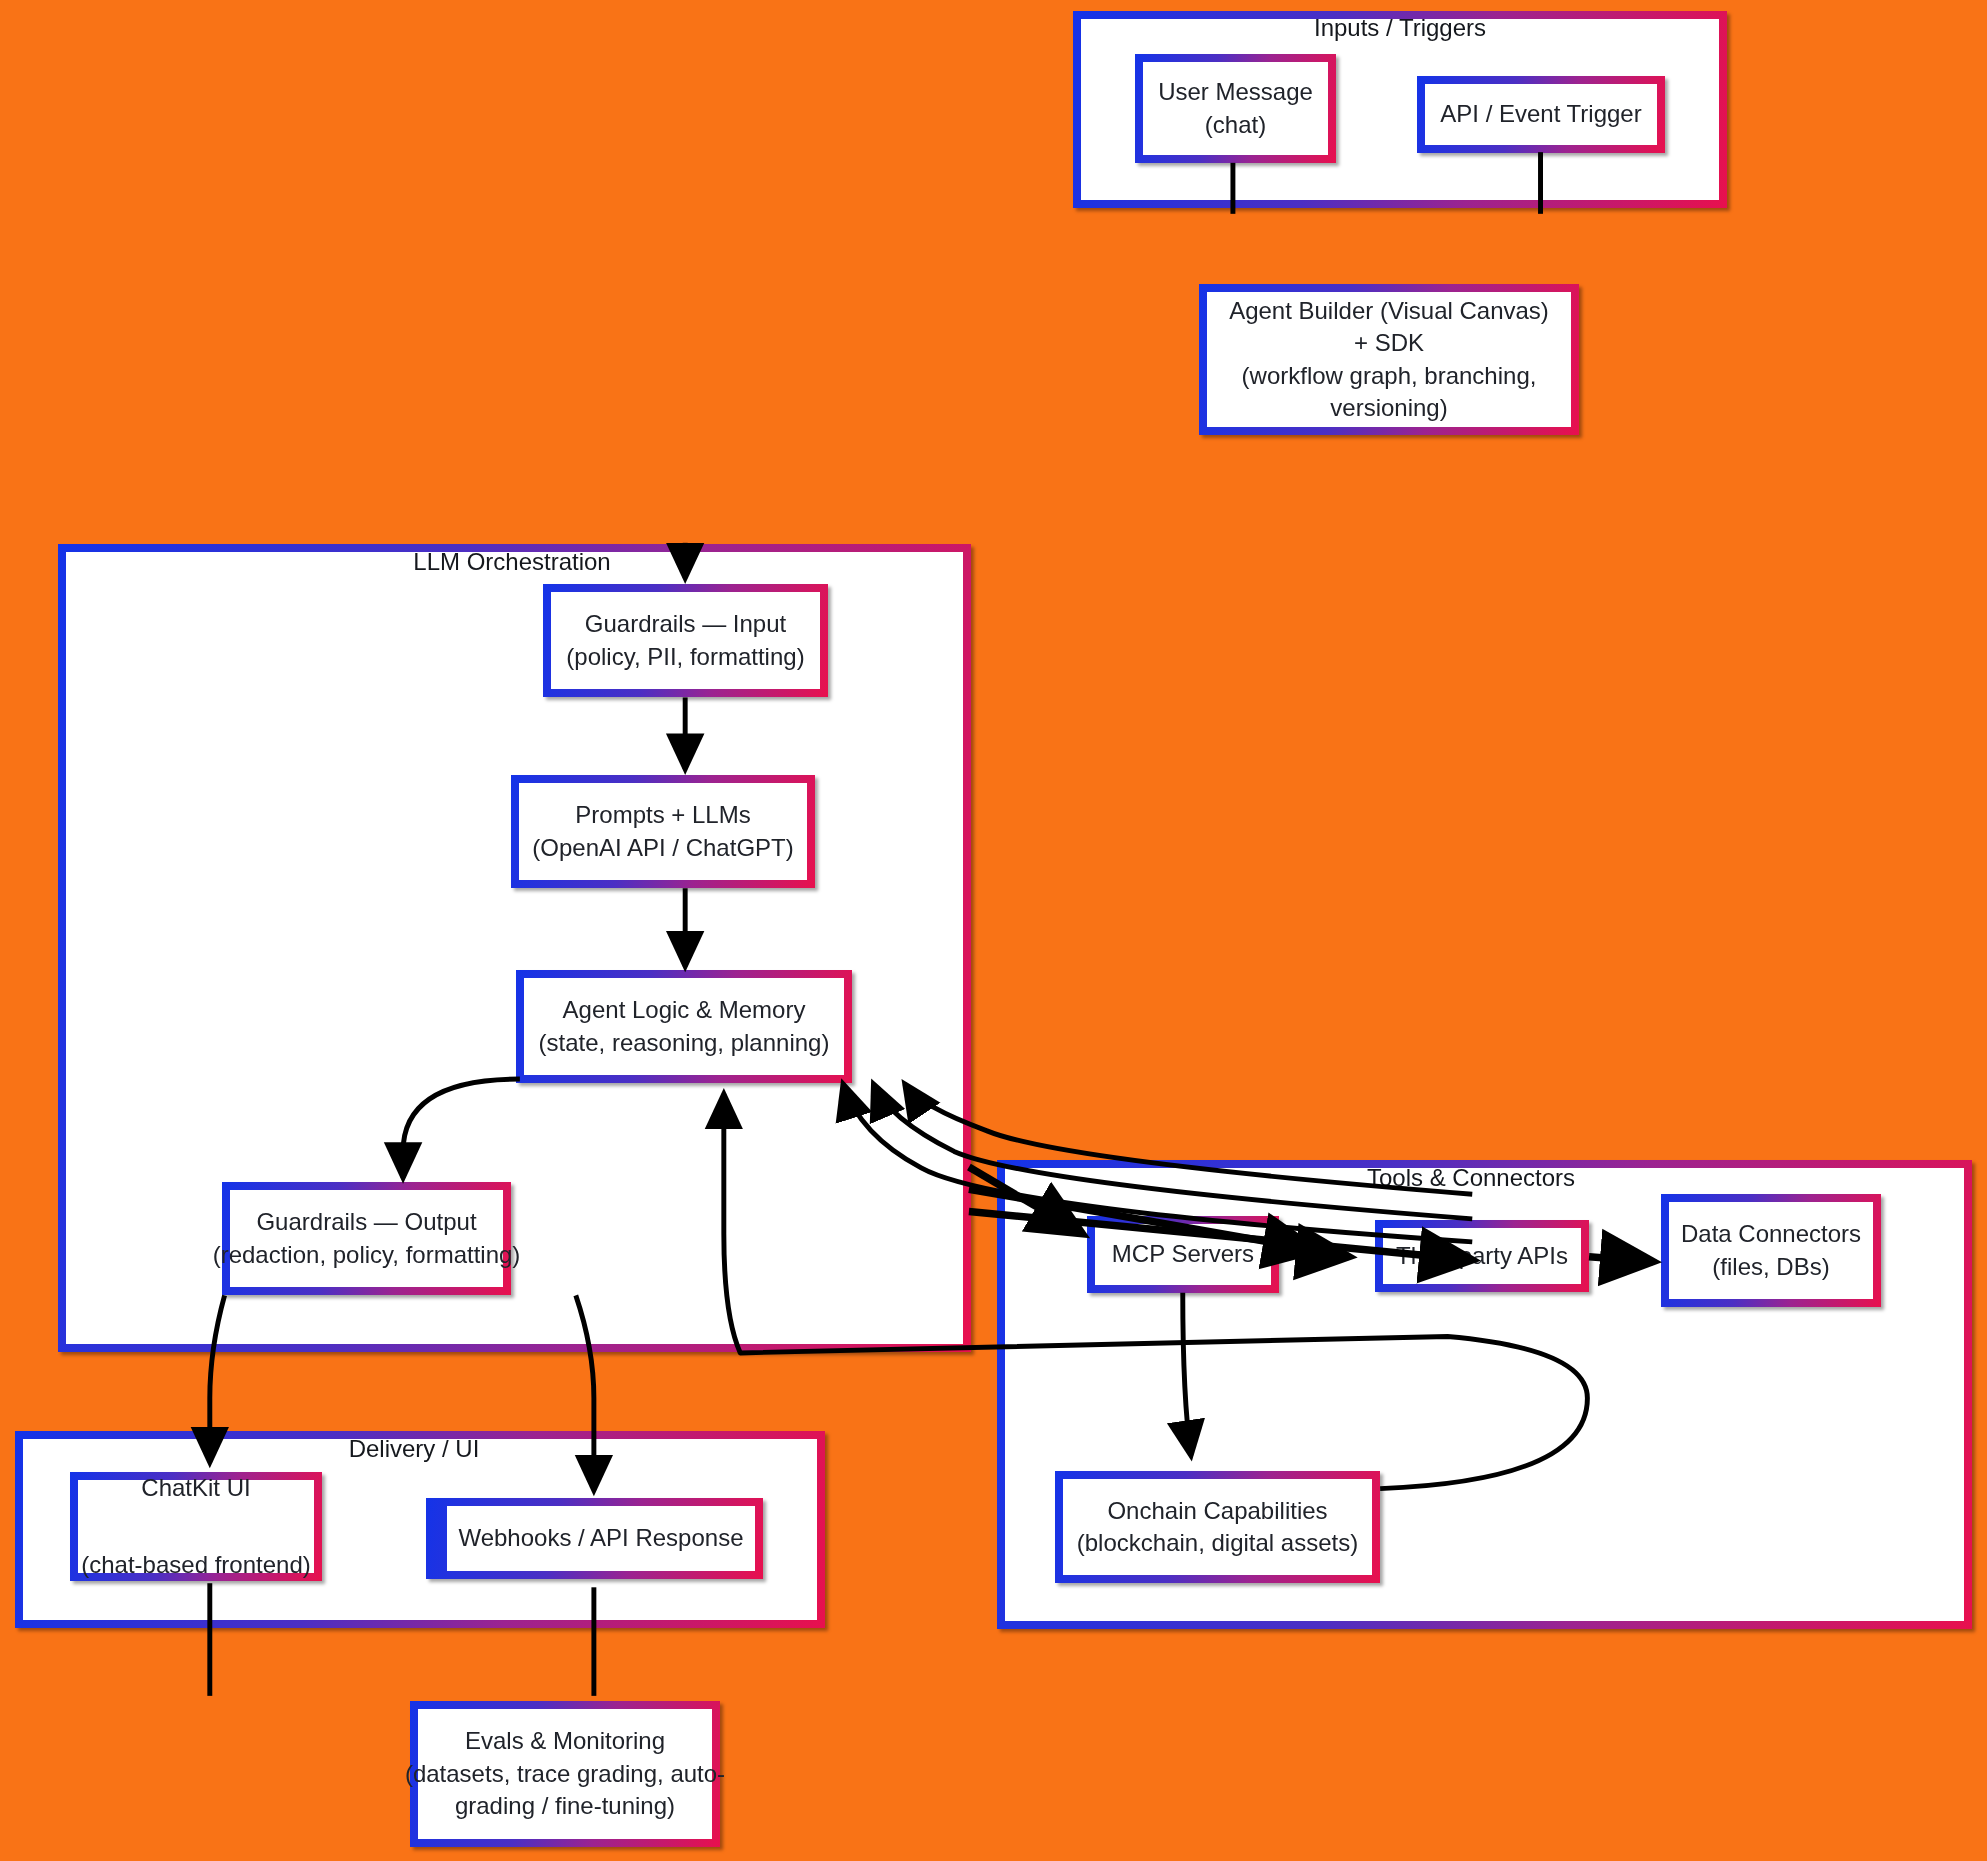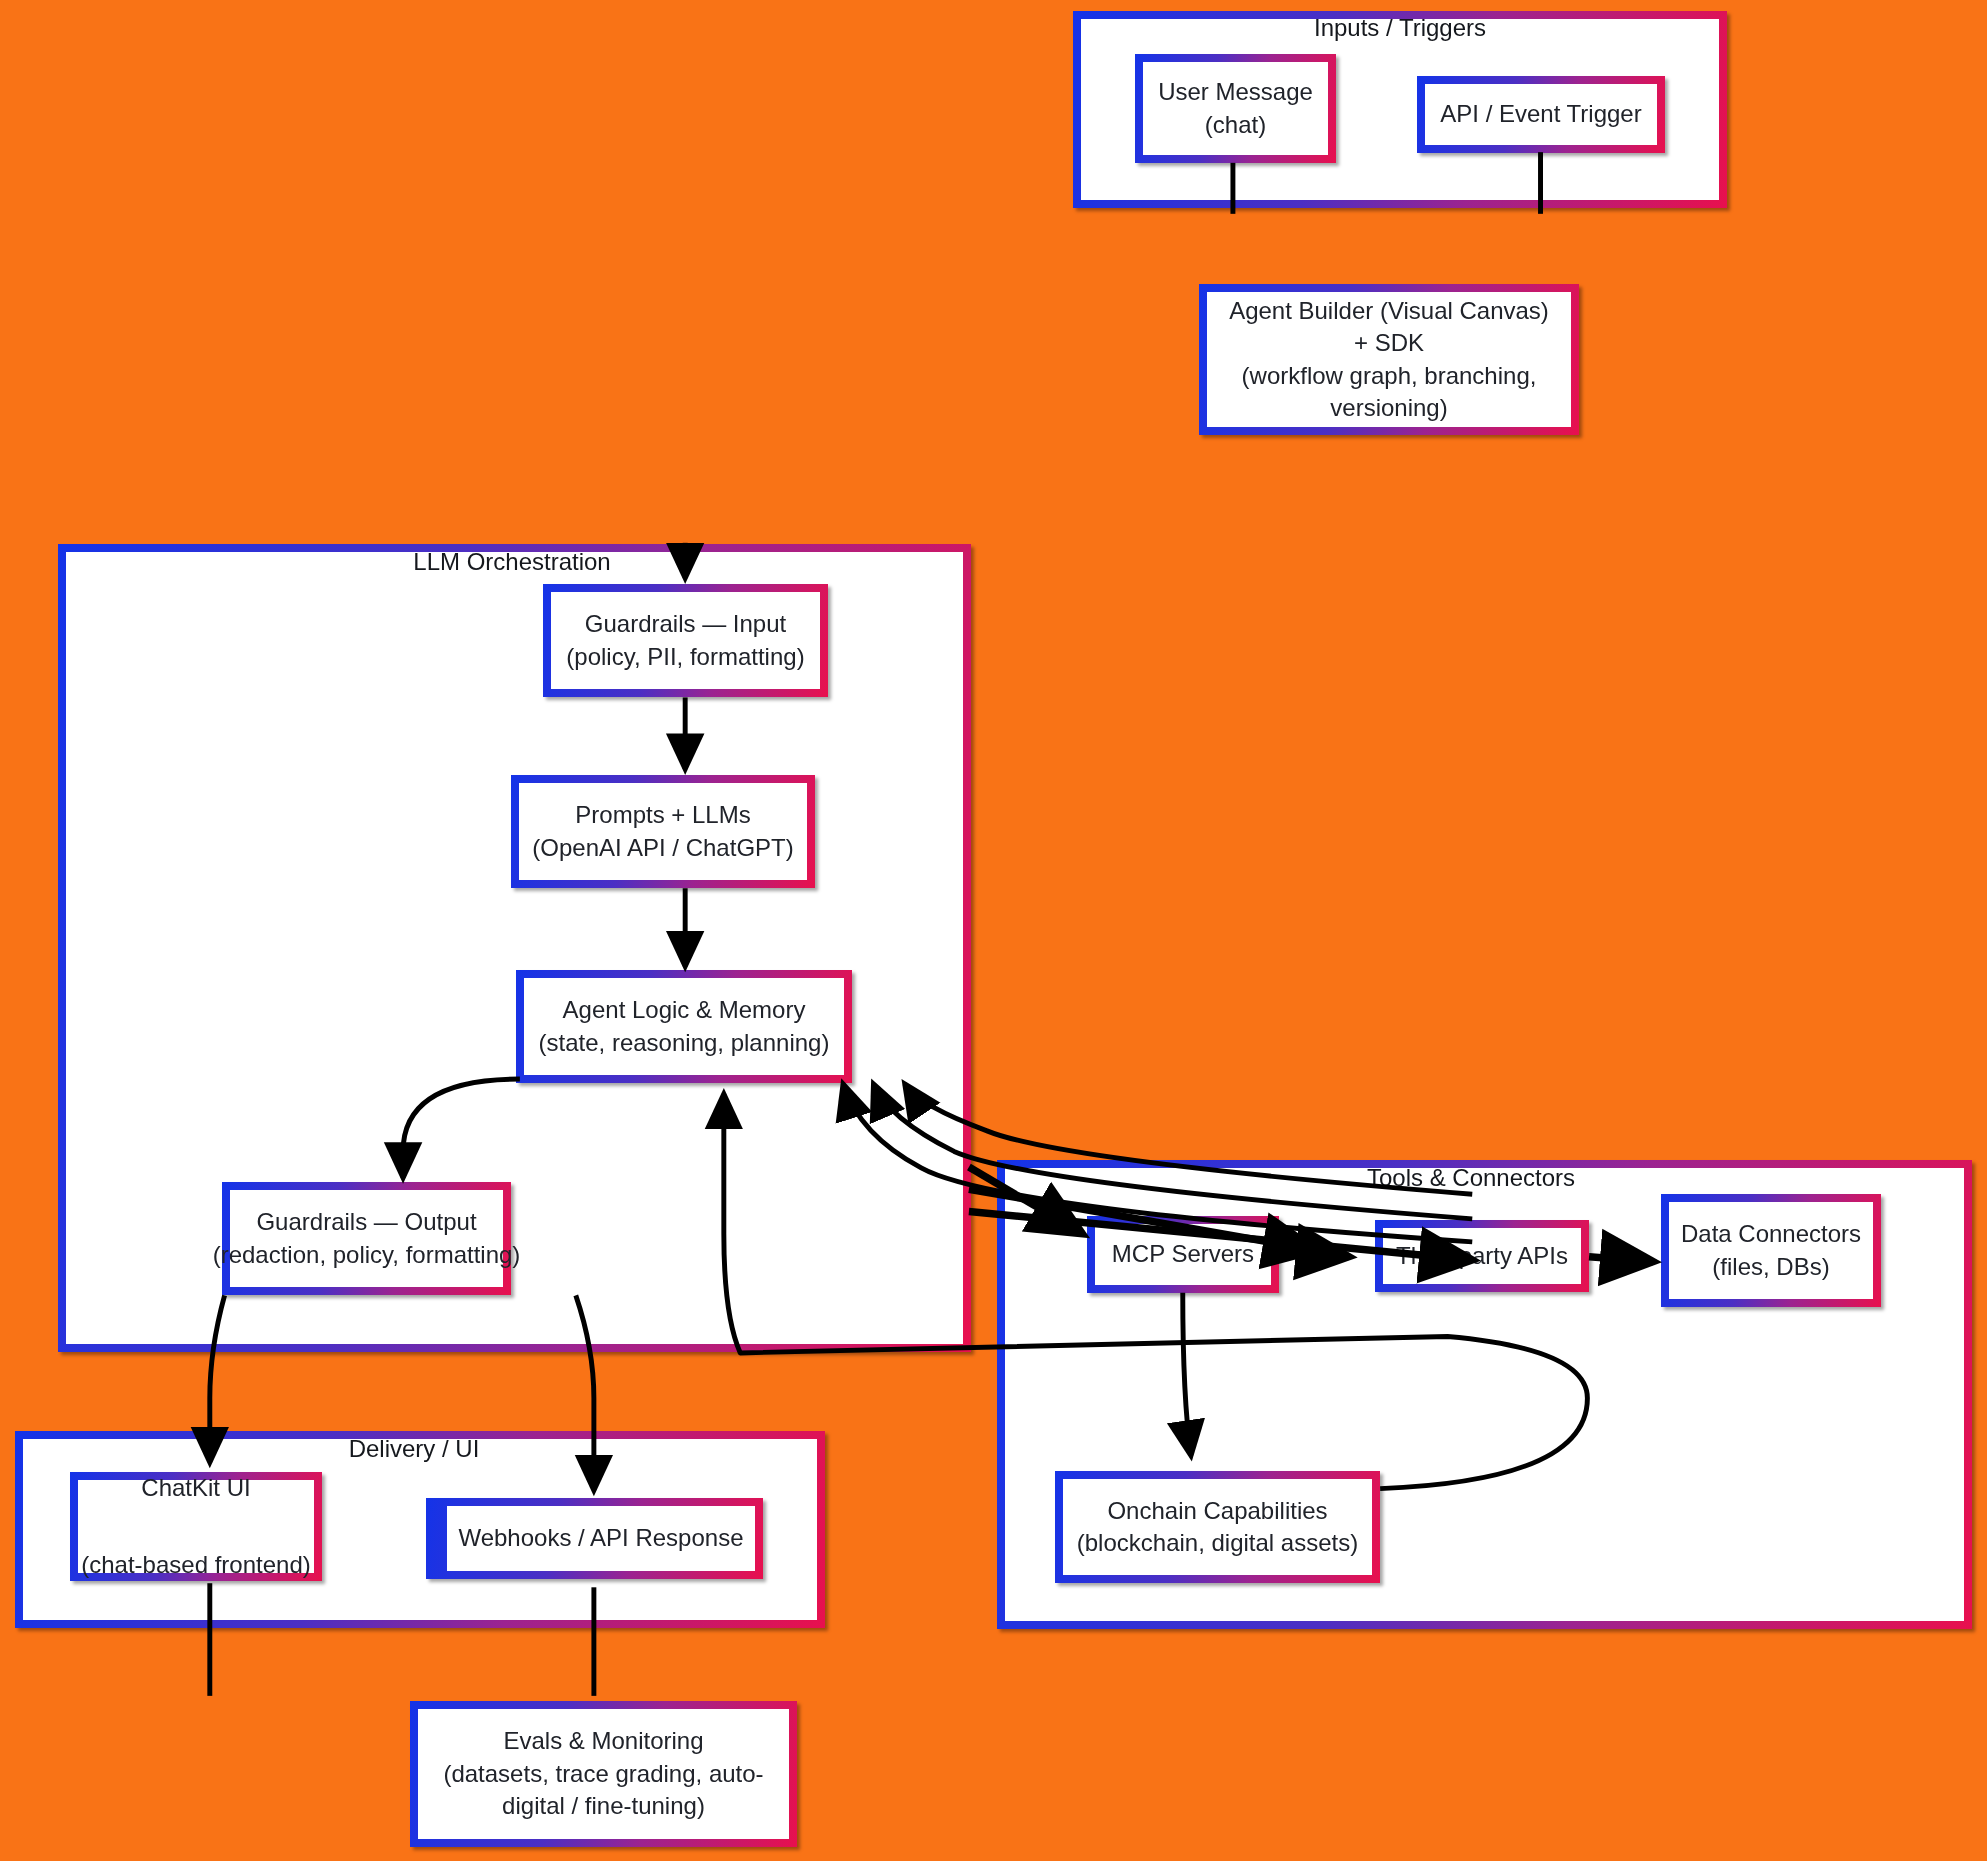--- a/index.html
+++ b/index.html
@@ -187,20 +187,20 @@
 
   <div class="gbox node" style="left:70px; top:1472px; width:252px; height:109px;gap:45px;">
     <span class="ln">ChatKit UI</span>
     <span class="ln">(chat-based frontend)</span>
   </div>
 
   <div class="gbox node" style="left:426px; top:1498px; width:337px; height:81px;padding-left:17px;">
     <span class="ln">Webhooks / API Response</span>
   </div>
 
-  <div class="gbox node" style="left:410px; top:1701px; width:387px; height:146px;">
+  <div class="gbox node" style="left:410px; top:1701px; width:310px; height:146px;">
     <span class="ln">Evals &amp; Monitoring</span>
     <span class="ln">(datasets, trace grading, auto-</span>
-    <span class="ln">digital / fine-tuning)</span>
+    <span class="ln">grading / fine-tuning)</span>
   </div>
 
 </div>
 
 
 </body></html>

